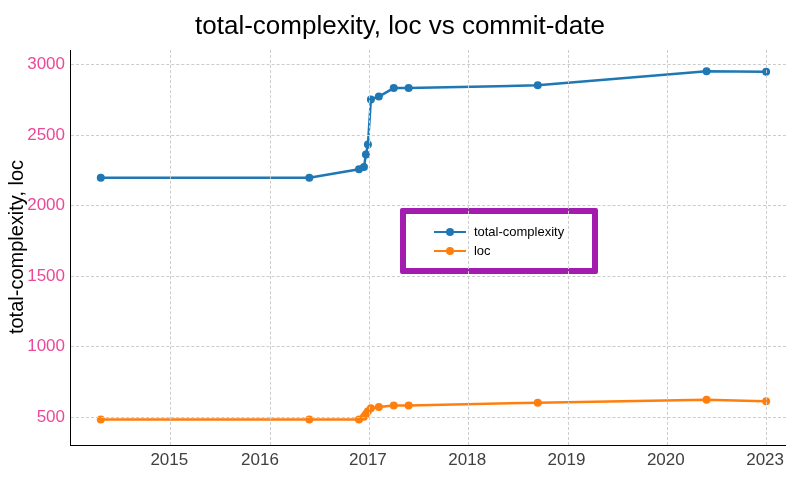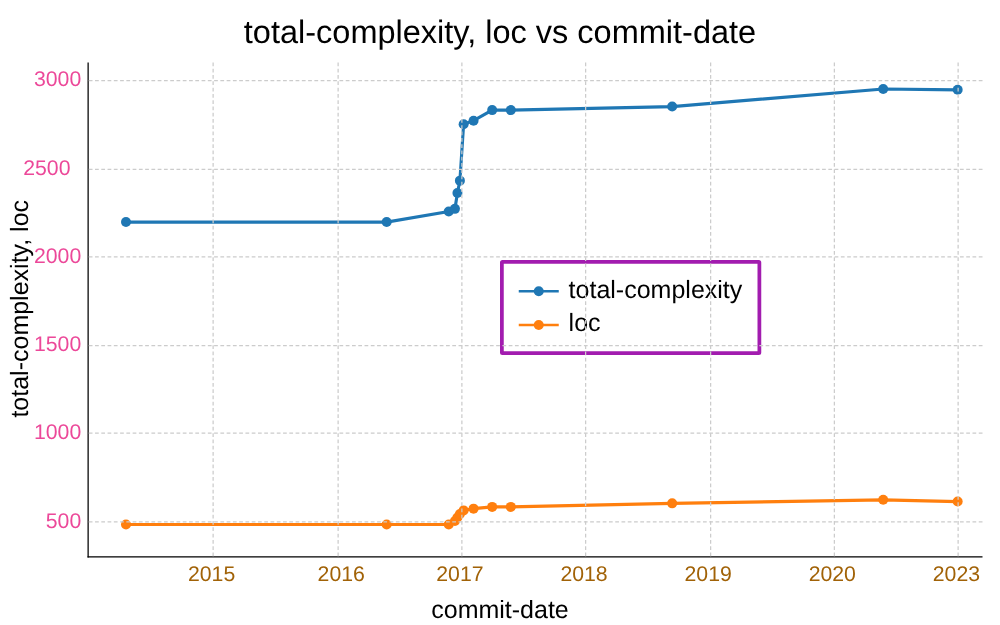--- a/index.html
+++ b/index.html
@@ -49,21 +49,21 @@
     width: 55px;
     text-align: right;
     font-size: 17px;
     color: #ec4899;
     transform: translateY(-50%);
   }
   .x-tick-label {
     position: absolute;
     top: 450px;
     font-size: 17px;
-    color: #a16207;
+    color: #404040;
     transform: translateX(-50%);
   }
   .y-axis-label {
     position: absolute;
     left: 5px;
     top: 247px;
     transform: rotate(-90deg) translateX(-50%);
     transform-origin: left top;
     font-size: 20px;
     color: #000;
@@ -82,24 +82,24 @@
     position: absolute;
     left: 0;
     top: 0;
     width: 100%;
     height: 100%;
     overflow: visible;
   }
   .legend {
     position: absolute;
     background: #ffffff;
-    border: 3px solid #a21caf;
+    border: 6px solid #a21caf;
     border-radius: 2px;
-    padding: 8px 12px;
-    font-size: 20px;
+    padding: 8px 28px;
+    font-size: 13px;
   }
   .legend-row {
     display: flex;
     align-items: center;
     gap: 8px;
     padding: 2px 0;
   }
   .legend-swatch {
     width: 32px;
     height: 14px;
@@ -120,21 +120,20 @@
     left: 12px;
     top: 3px;
   }
 </style>
 </head>
 <body>
 
 <div class="chart-container">
   <div class="title">total-complexity, loc vs commit-date</div>
   <div class="y-axis-label">total-complexity, loc</div>
-  <div class="x-axis-label">commit-date</div>
   <div class="plot-area">
     <svg class="lines" preserveAspectRatio="none" viewBox="0 0 715 395">
         <path d="M29.79,127.67 L238.33,127.67 L287.99,119.21 L292.95,117.09 L294.94,104.39 L296.92,94.52 L299.90,49.38 L307.85,46.55 L322.74,38.09 L337.64,38.09 L466.74,35.27 L635.56,21.16 L695.14,21.87 " fill="none" stroke="#1f77b4" stroke-width="2.5"></path>
         <circle cx="29.79" cy="127.67" r="4" fill="#1f77b4"></circle>
         <circle cx="238.33" cy="127.67" r="4" fill="#1f77b4"></circle>
         <circle cx="287.99" cy="119.21" r="4" fill="#1f77b4"></circle>
         <circle cx="292.95" cy="117.09" r="4" fill="#1f77b4"></circle>
         <circle cx="294.94" cy="104.39" r="4" fill="#1f77b4"></circle>
         <circle cx="296.92" cy="94.52" r="4" fill="#1f77b4"></circle>
         <circle cx="299.90" cy="49.38" r="4" fill="#1f77b4"></circle>
@@ -186,22 +185,22 @@
       <div class="grid-line-v" style="left: 297.917px;"></div>
       <div class="grid-line-v" style="left: 397.222px;"></div>
       <div class="grid-line-v" style="left: 496.528px;"></div>
       <div class="grid-line-v" style="left: 595.833px;"></div>
       <div class="grid-line-v" style="left: 695.139px;"></div>
     </div>
 <div class="y-tick-label" style="top: 416.786px;">500</div>
     <div class="y-tick-label" style="top: 346.25px;">1000</div>
     <div class="y-tick-label" style="top: 275.714px;">1500</div>
     <div class="y-tick-label" style="top: 205.179px;">2000</div>
-    <div class="y-tick-label" style="top: 134.643px; text-align: center;">2500</div>
+    <div class="y-tick-label" style="top: 134.643px;">2500</div>
     <div class="y-tick-label" style="top: 64.1071px;">3000</div>
     <div class="x-tick-label" style="left: 169.306px;">2015</div>
-    <div class="x-tick-label" style="left: 273px;">2016</div>
+    <div class="x-tick-label" style="left: 260px;">2016</div>
     <div class="x-tick-label" style="left: 367.917px;">2017</div>
     <div class="x-tick-label" style="left: 467.222px;">2018</div>
     <div class="x-tick-label" style="left: 566.528px;">2019</div>
     <div class="x-tick-label" style="left: 665.833px;">2020</div>
     <div class="x-tick-label" style="left: 765.139px;">2023</div>
   </div>
 
 </body></html>

